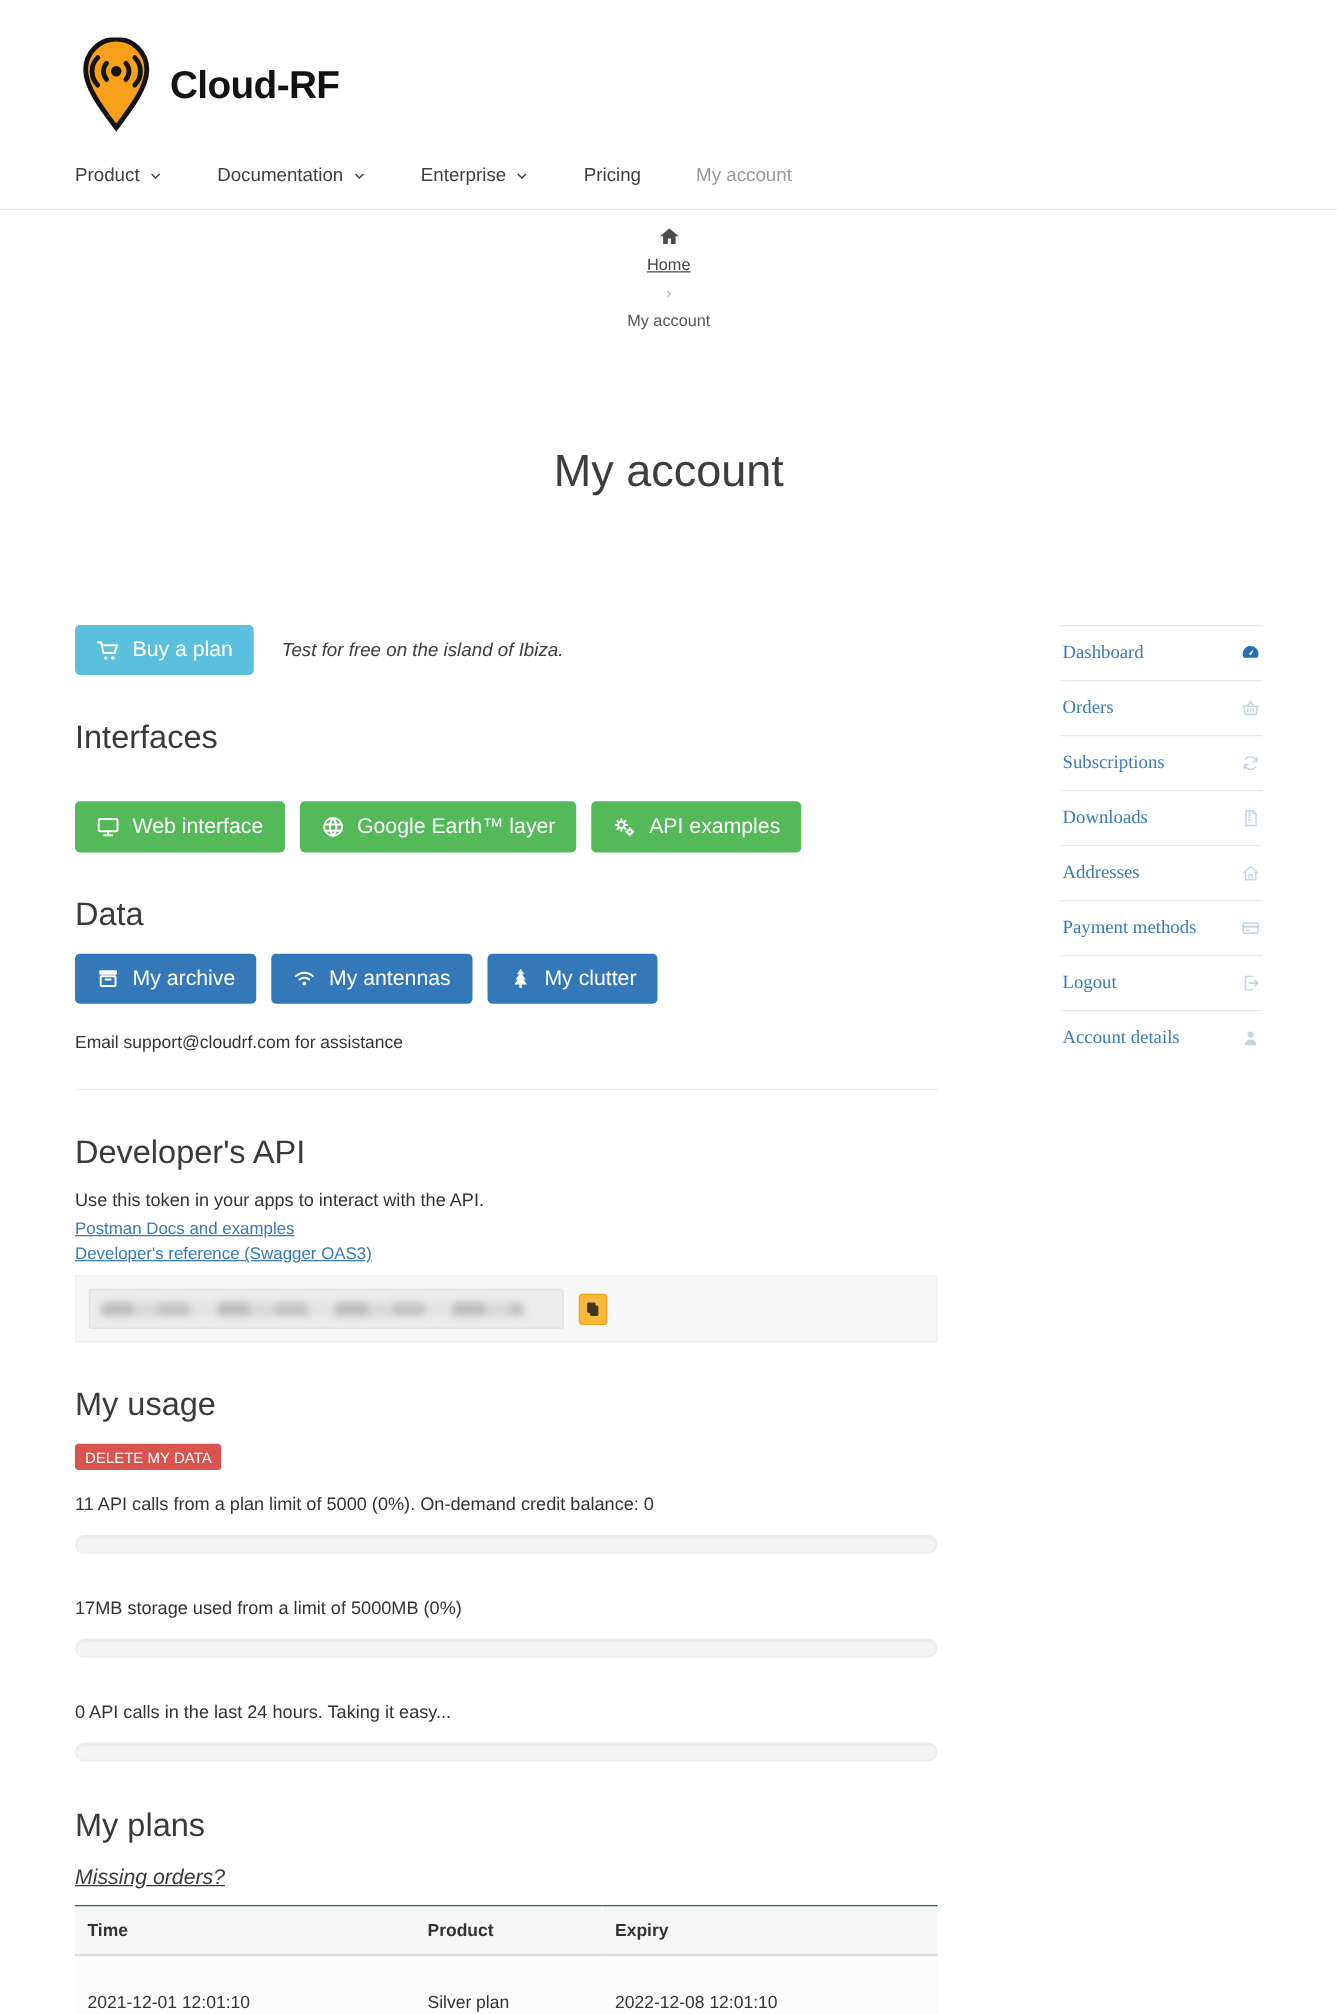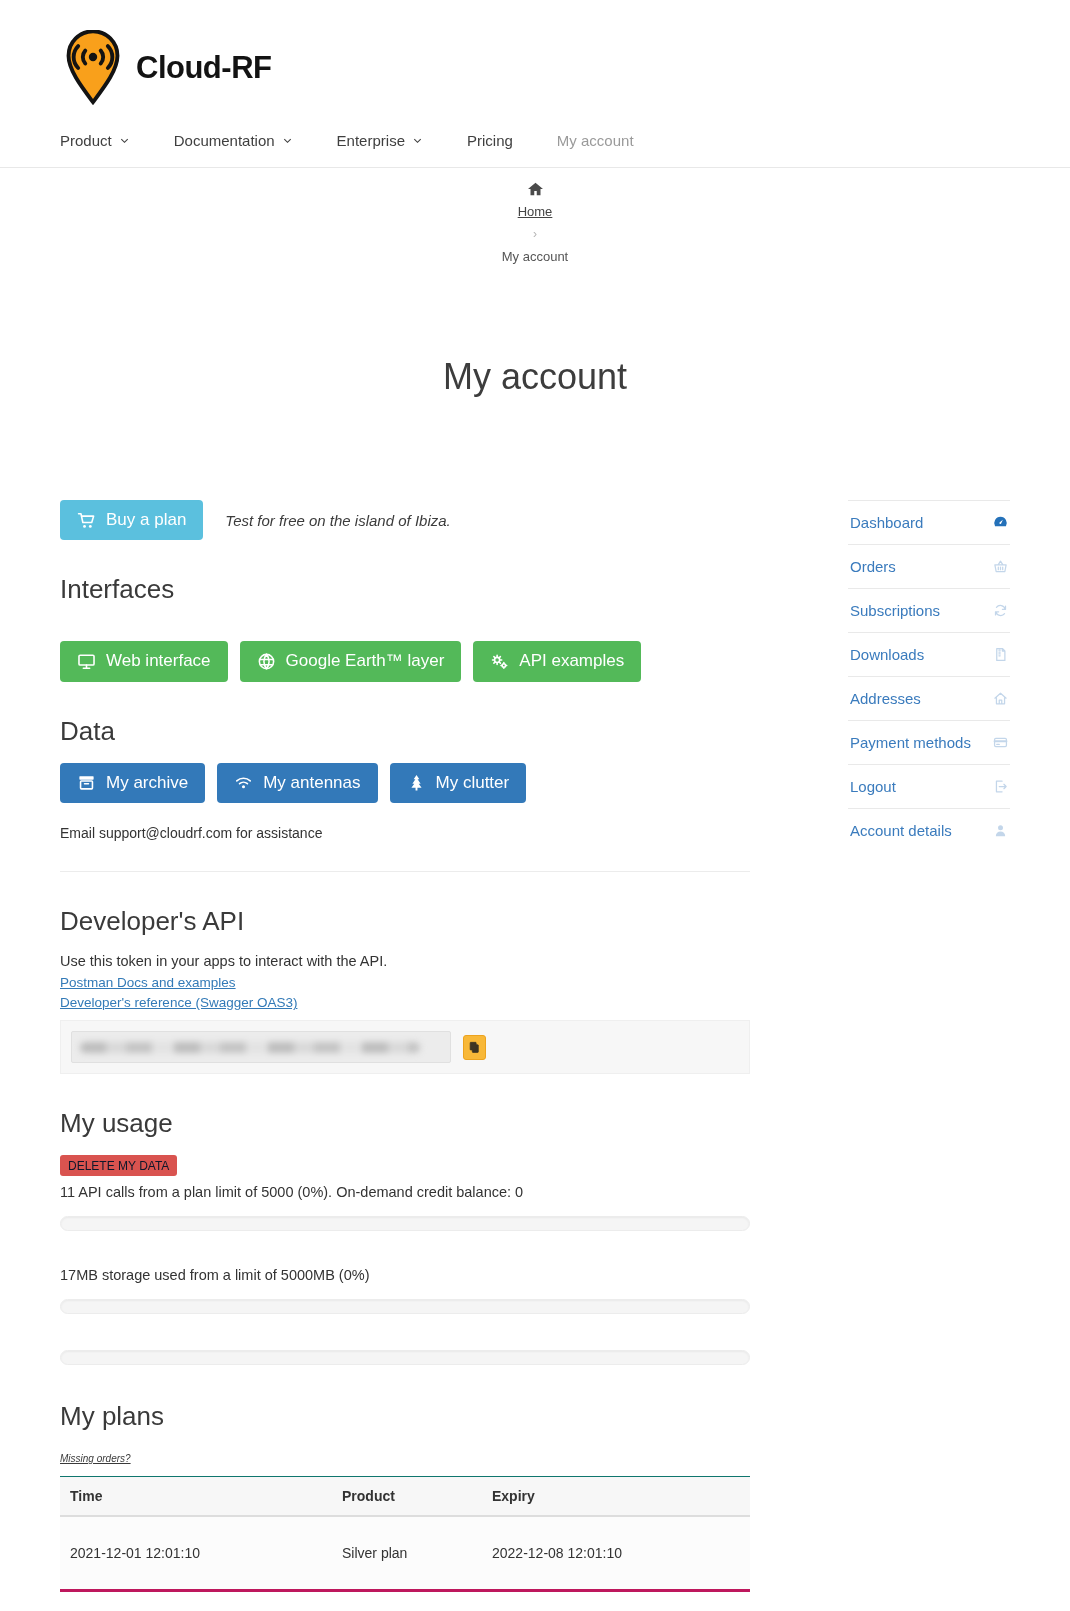--- a/index.html
+++ b/index.html
@@ -51,31 +51,31 @@
   .dev-link { display:block; font-size:13.5px; color:#337ab7; text-decoration:underline; margin-bottom:5px; cursor:pointer; }
   .token-panel { background:#f7f7f7; border:1px solid #efefef; margin-top:10px; padding:10px; display:flex; align-items:center; gap:12px; }
   .token-input { width:380px; height:32px; background:#ececec; border:1px solid #e0e0e0; border-radius:2px; display:flex; align-items:center; overflow:hidden; }
   .token-blur { height:11px; width:90%; margin-left:8px; border-radius:6px;
     background:repeating-linear-gradient(90deg,#bdbdbd 0 26px,#d8d8d8 26px 46px,#c4c4c4 46px 72px,#e2e2e2 72px 94px);
     filter:blur(3px); }
   .copy-btn { width:23px; height:25px; background:#f8b838; border:1px solid #eca31f; border-radius:3px;
     display:flex; align-items:center; justify-content:center; cursor:pointer; }
   .copy-btn svg { width:13px; height:15px; stroke:#3d3423; fill:#3d3423; stroke-width:1.4; }
   
-  .danger-badge { display:inline-block; background:#d9534f; color:#0f172a; font-size:12px; padding:4px 8px 3px 8px; border-radius:3px; margin-bottom:8px; cursor:pointer; }
+  .danger-badge { display:inline-block; background:#d9534f; color:#ffffff; font-size:12px; padding:4px 8px 3px 8px; border-radius:3px; margin-bottom:20px; cursor:pointer; }
   .usage-line { font-size:14.5px; color:#333; margin-bottom:16px; }
   .progress { height:15px; background:#f5f5f5; border:1px solid #ececec; border-radius:8px; box-shadow:inset 0 1px 2px rgba(0,0,0,.05); margin-bottom:36px; }
   
-  .missing-link { display:inline-block; font-size:10px; font-style:italic; color:#3a3a3a; text-decoration:underline; margin-bottom:12px; cursor:pointer;text-align:center; }
+  .missing-link { display:inline-block; font-size:17px; font-style:italic; color:#3a3a3a; text-decoration:underline; margin-bottom:12px; cursor:pointer;text-align:center; }
   table { width:100%; border-collapse:collapse; font-size:14px; color:#333; }
   thead th { text-align:left; background:#f7f7f7; font-weight:bold; padding:11px 10px; border-top:1px solid #0f766e; border-bottom:2px solid #ddd; }
   tbody td { padding:28px 10px; border-bottom:3px solid #be185d; background:#fcfcfc; }
   .col-time { width:272px; } .col-product { width:150px; }
   
-  .acct-nav { list-style:none; }
+  .acct-nav { list-style:none;font-family:Liberation Serif, serif; }
   .acct-nav li { border-top:1px solid #e9e9e9; }
   .acct-link { display:flex; align-items:center; justify-content:space-between; padding:13px 2px; font-size:15px; color:#3a7bbd; text-decoration:none; cursor:pointer; }
   .acct-link svg { width:15px; height:15px; stroke:#c3d6ea; fill:none; stroke-width:2; stroke-linecap:round; stroke-linejoin:round; }
   .acct-link svg .fl { fill:#c3d6ea; stroke:none; }
   .acct-link.active svg { stroke:#2471b9; }
   .acct-link.active svg .fl { fill:#2471b9; }
 </style>
 </head>
 <body>
 
@@ -222,20 +222,21 @@
       </button>
     </div>
 
     
     <h2 class="sec">My usage</h2>
     <span class="danger-badge">DELETE MY DATA</span>
     <p class="usage-line">11 API calls from a plan limit of 5000 (0%). On-demand credit balance: 0</p>
     <div class="progress"></div>
     <p class="usage-line">17MB storage used from a limit of 5000MB (0%)</p>
     <div class="progress"></div>
+    <p class="usage-line">0 API calls in the last 24 hours. Taking it easy...</p>
     <div class="progress"></div>
 
     
     <h2 class="sec">My plans</h2>
     <a class="missing-link">Missing orders?</a>
     <table>
       <thead>
         <tr>
           <th class="col-time">Time</th>
           <th class="col-product">Product</th>

